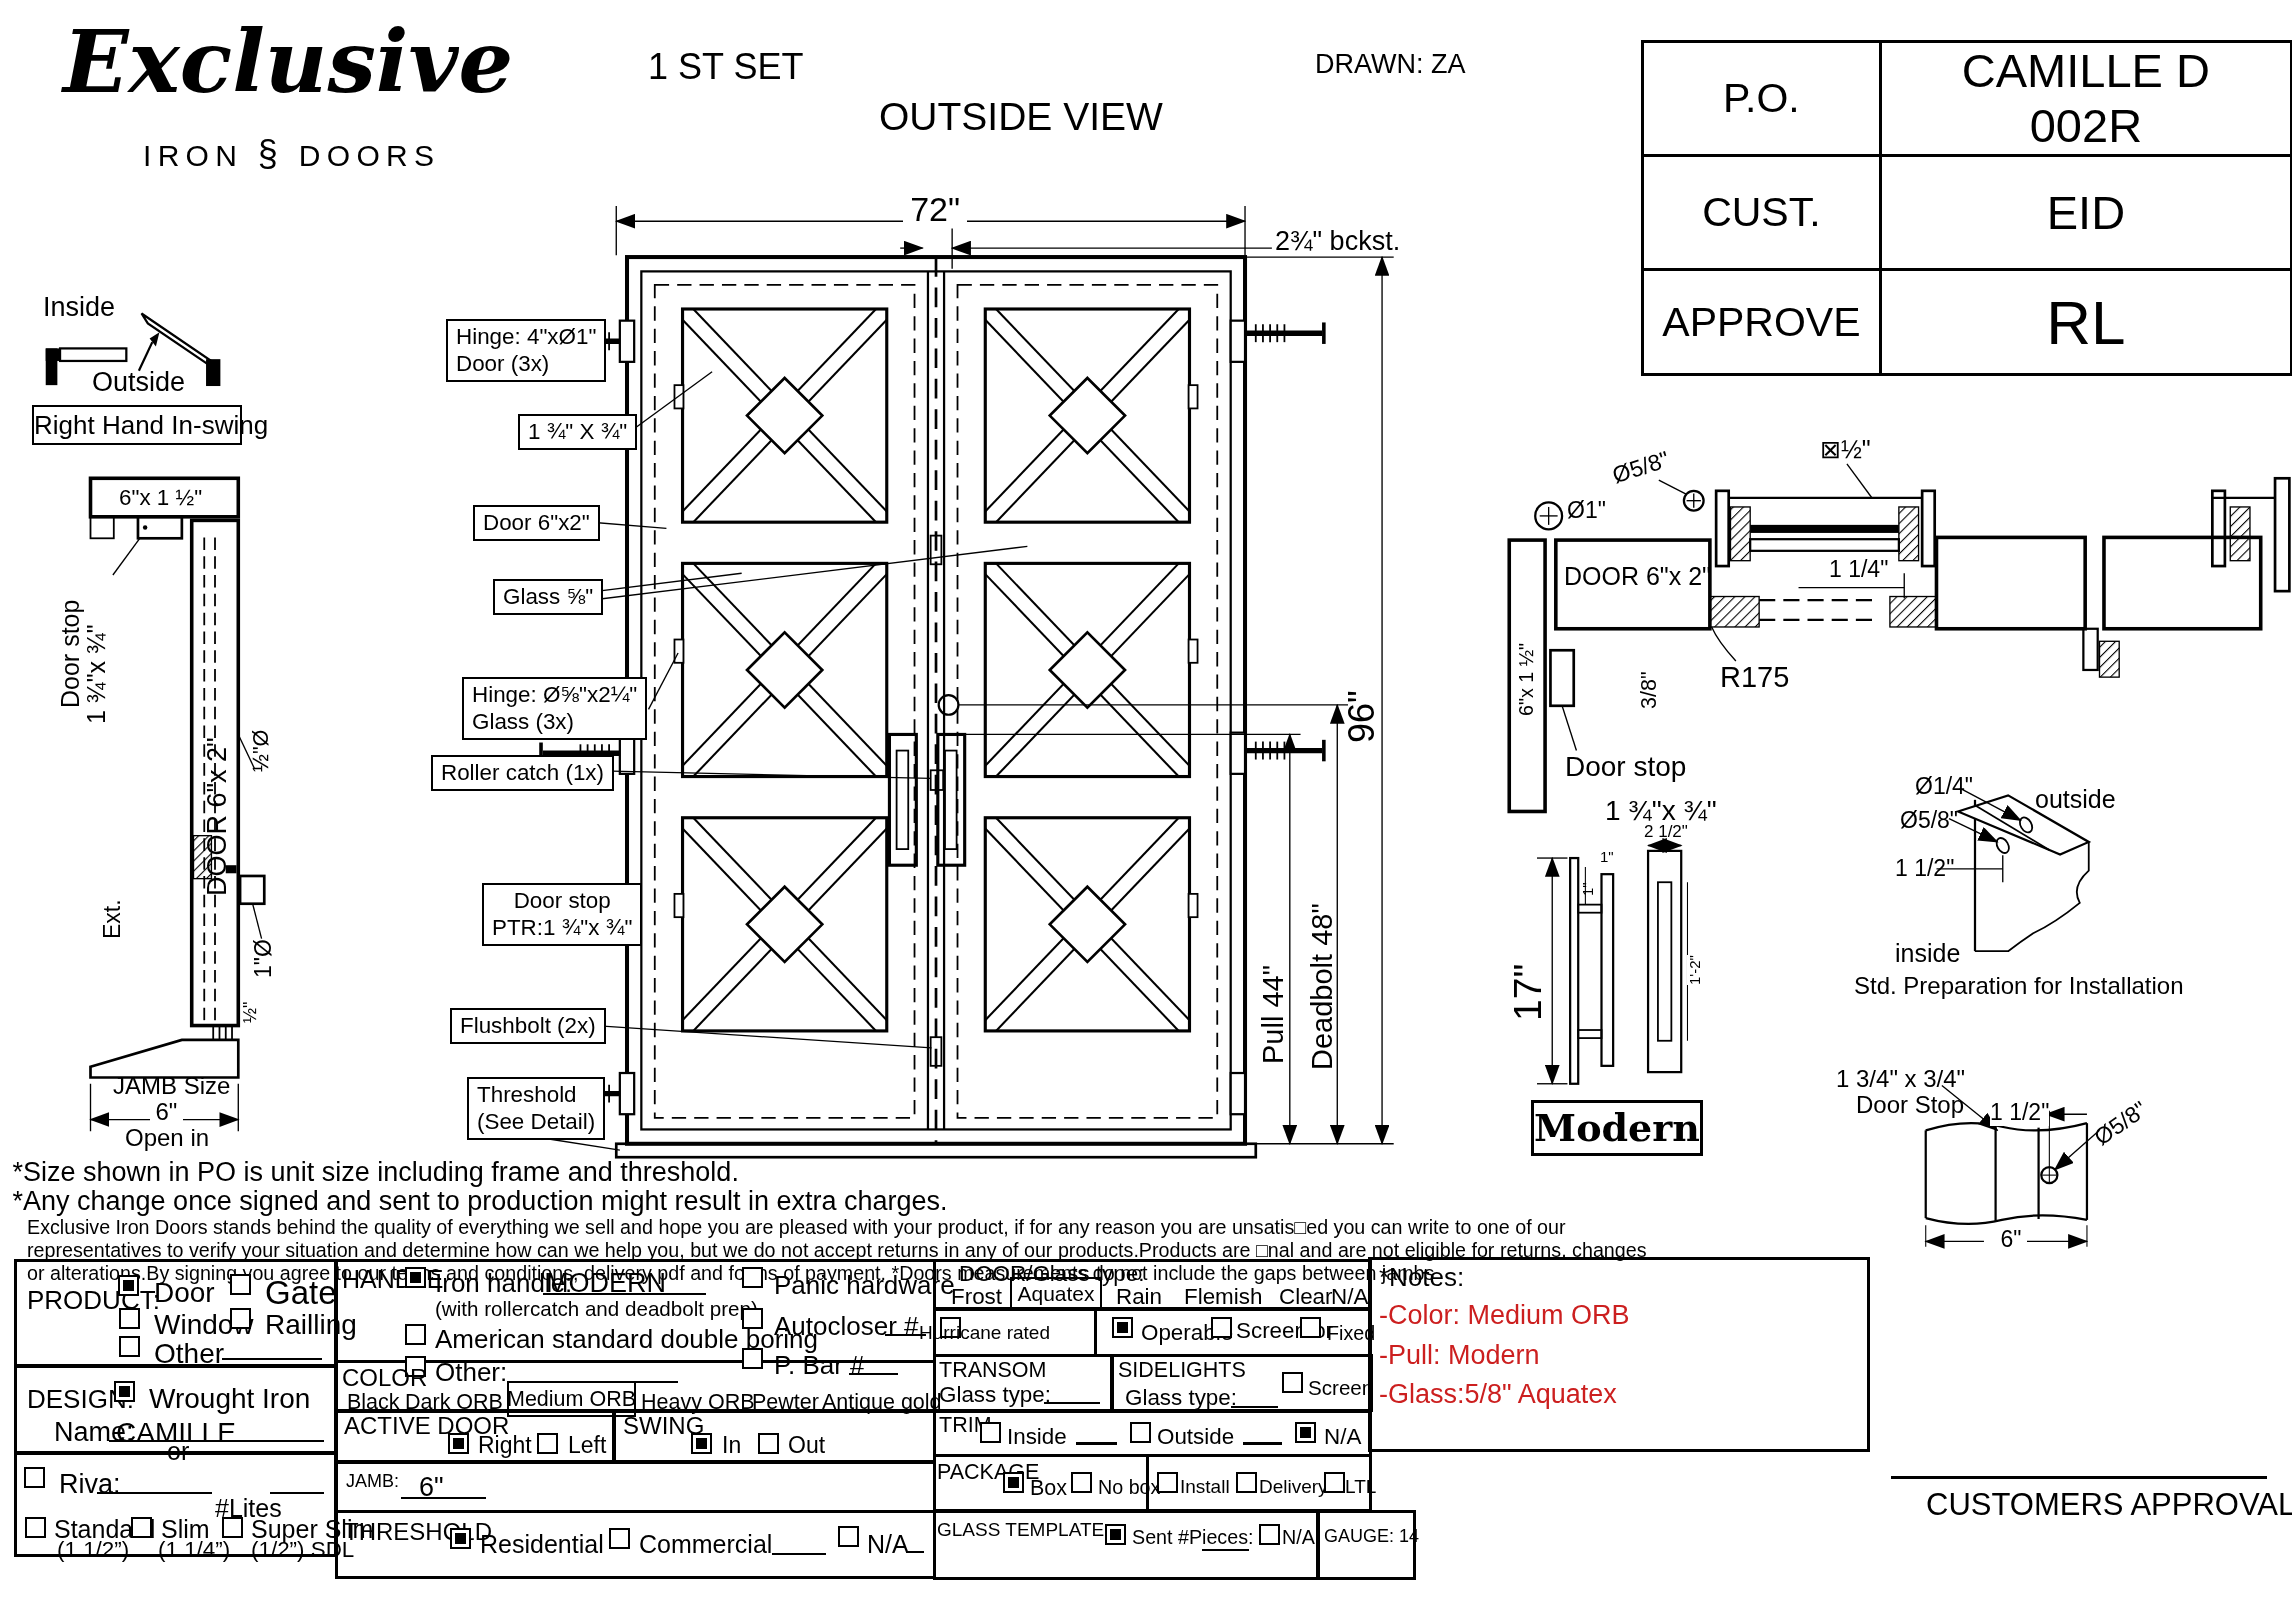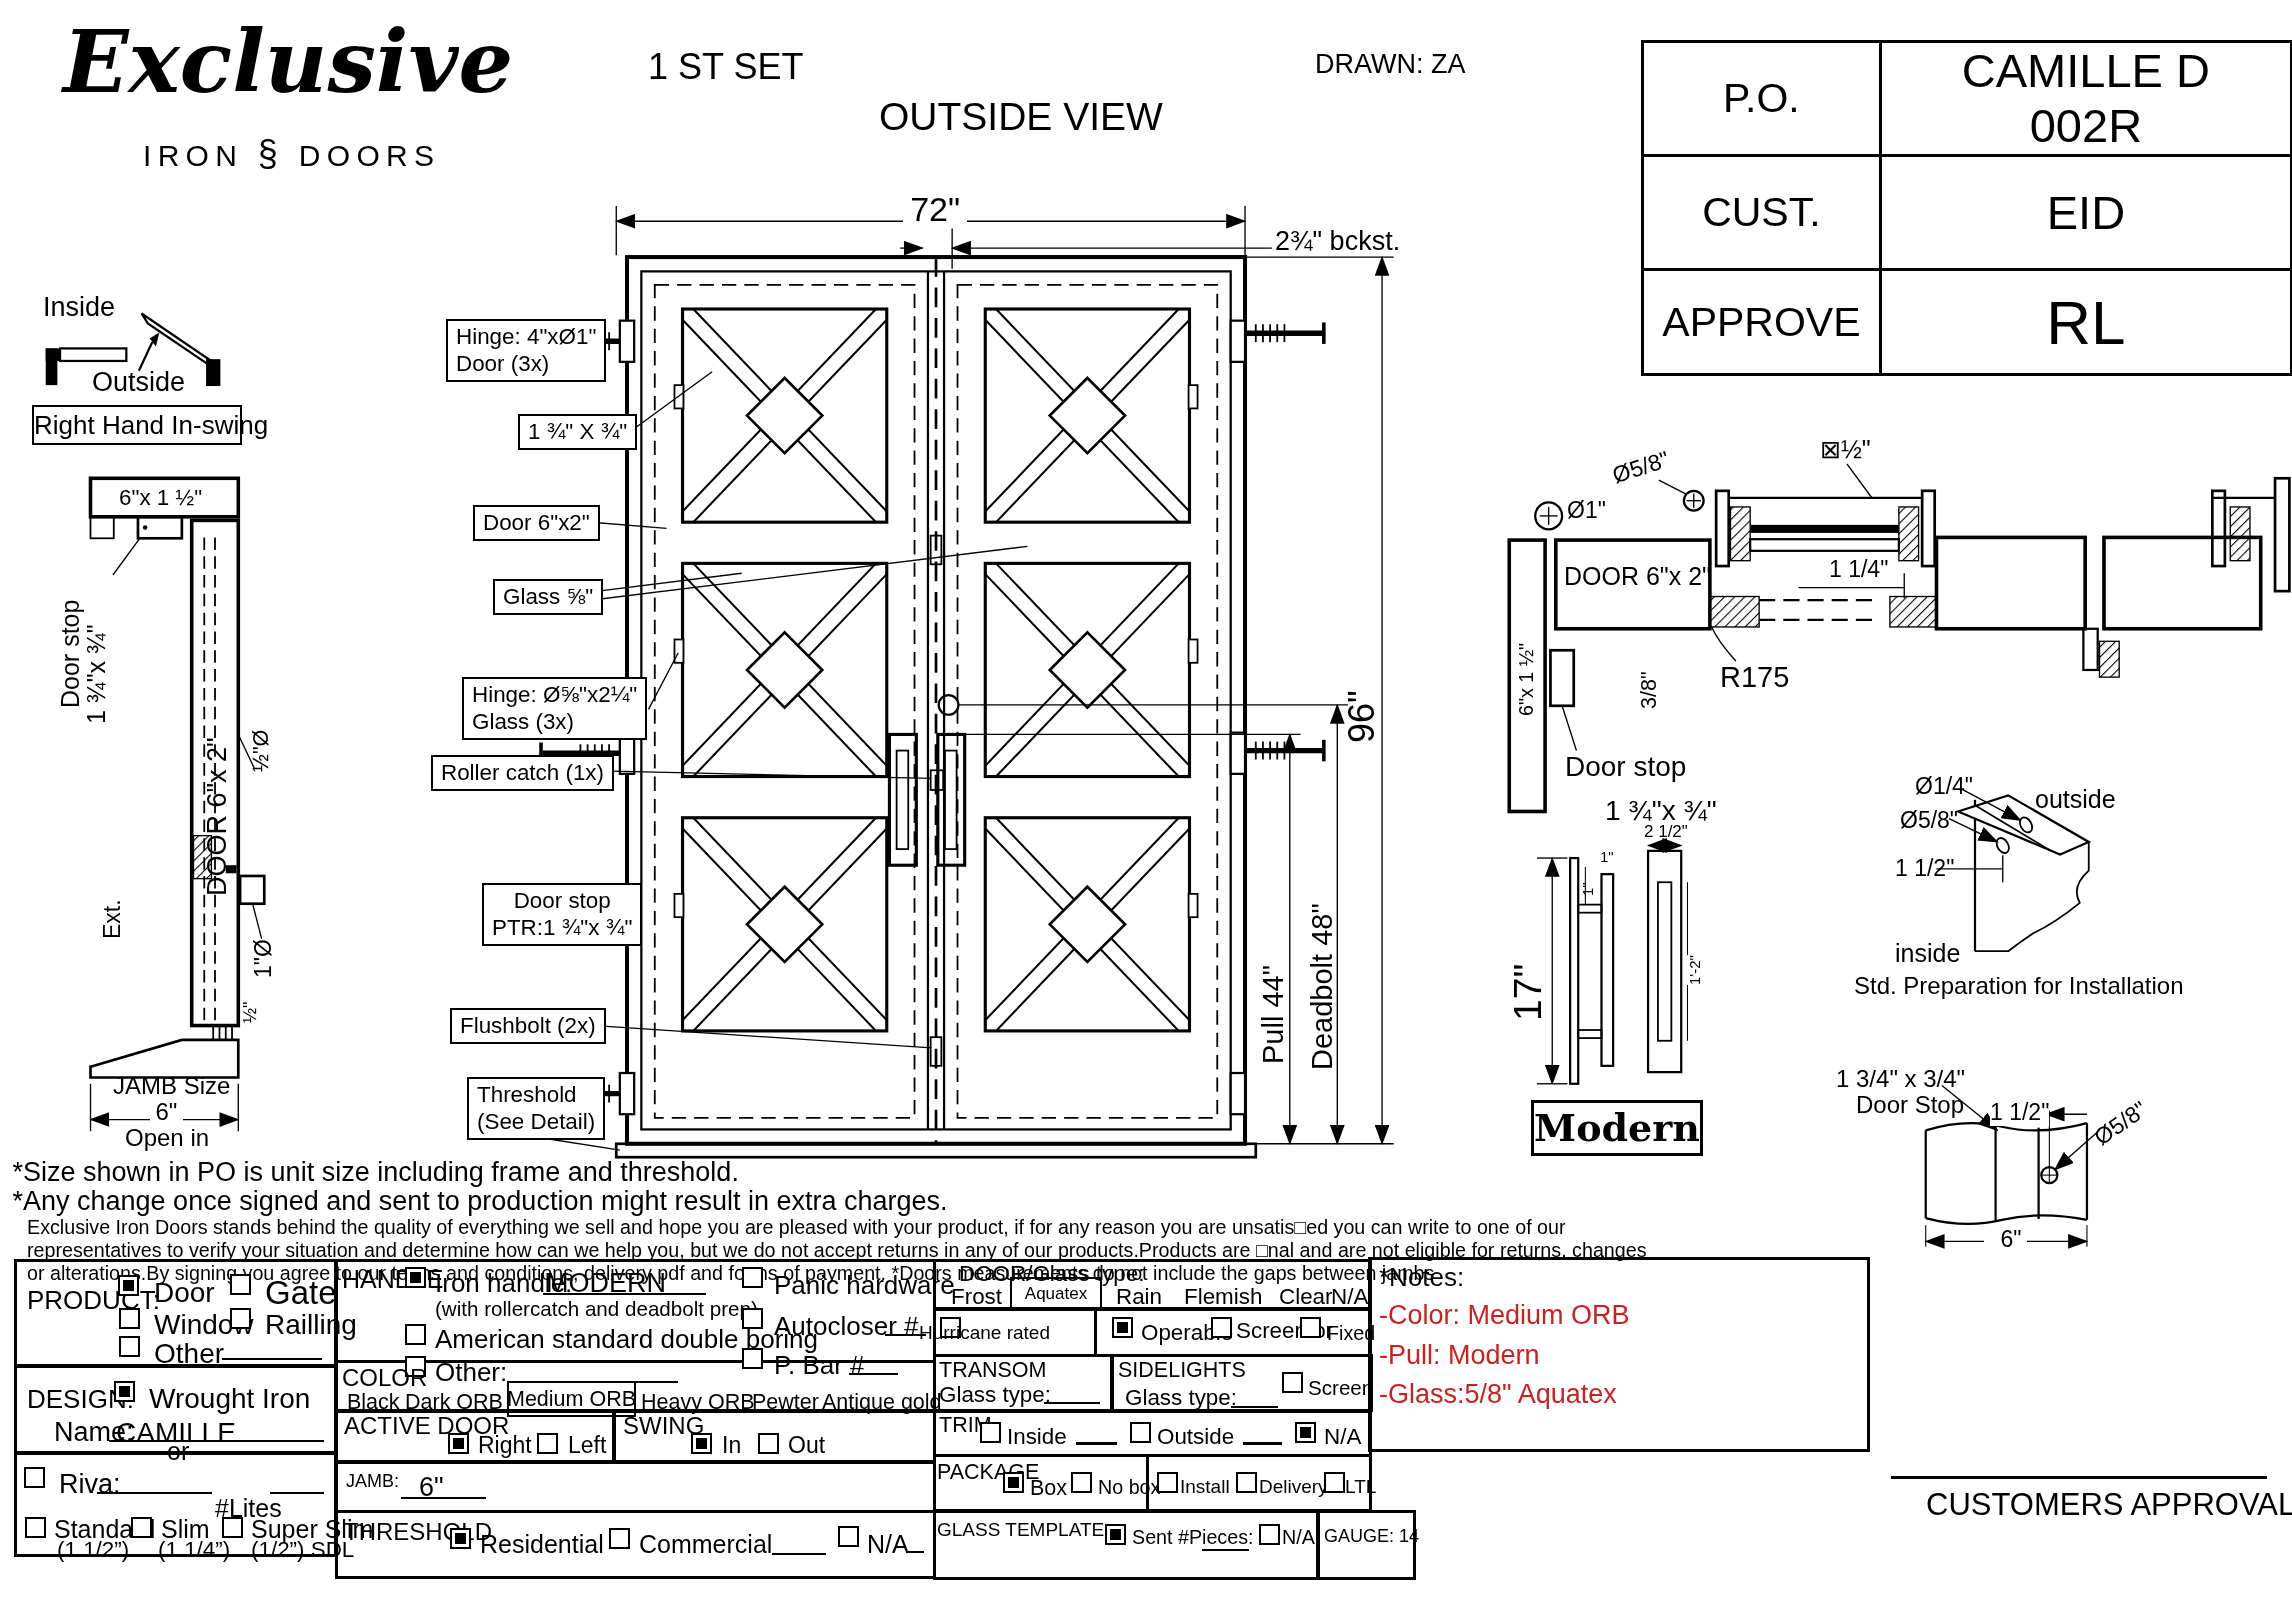--- a/index.html
+++ b/index.html
@@ -464,21 +464,21 @@
 <div class="t" style="left:480px;top:1530px;font-size:25px;">Residential</div>
 <span class="cb" style="left:609px;top:1528px;"></span>
 <div class="t" style="left:639px;top:1530px;font-size:25px;">Commercial</div>
 <div class="ul" style="left:772px;top:1553px;width:54px;"></div>
 <span class="cb" style="left:838px;top:1526px;"></span>
 <div class="t" style="left:867px;top:1530px;font-size:25px;">N/A</div>
 <div class="ul" style="left:906px;top:1551px;width:18px;"></div>
 
 <div class="t" style="left:939px;top:1261px;font-size:22.4px;padding-left:20px;">DOOR/Glass type:</div>
 <div class="t" style="left:951px;top:1284px;font-size:22.4px;">Frost</div>
-<div class="optbx" style="left:1010px;top:1277px;width:88px;height:30px;font-size:17px;">
+<div class="optbx" style="left:1010px;top:1277px;width:88px;height:30px;font-size:21px;">
   <span>Aquatex</span>
 </div>
 <div class="t" style="left:1116px;top:1284px;font-size:22.4px;">Rain</div>
 <div class="t" style="left:1184px;top:1284px;font-size:22.4px;">Flemish</div>
 <div class="t" style="left:1279px;top:1284px;font-size:22.4px;">Clear</div>
 <div class="t" style="left:1331px;top:1284px;font-size:22.4px;">N/A</div>
 
 <span class="cb" style="left:940px;top:1317px;"></span>
 <div class="t" style="left:919px;top:1322px;font-size:19px;">Hurricane rated</div>
 <span class="cb ck" style="left:1112px;top:1317px;"></span>

